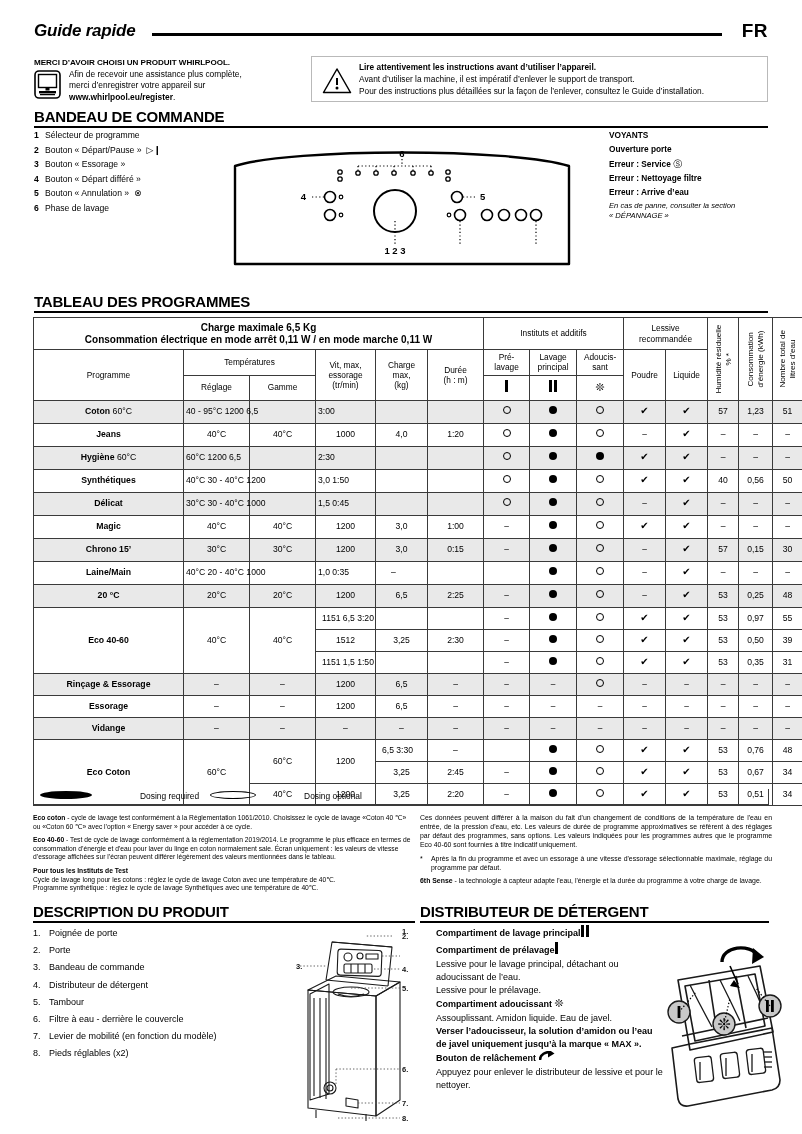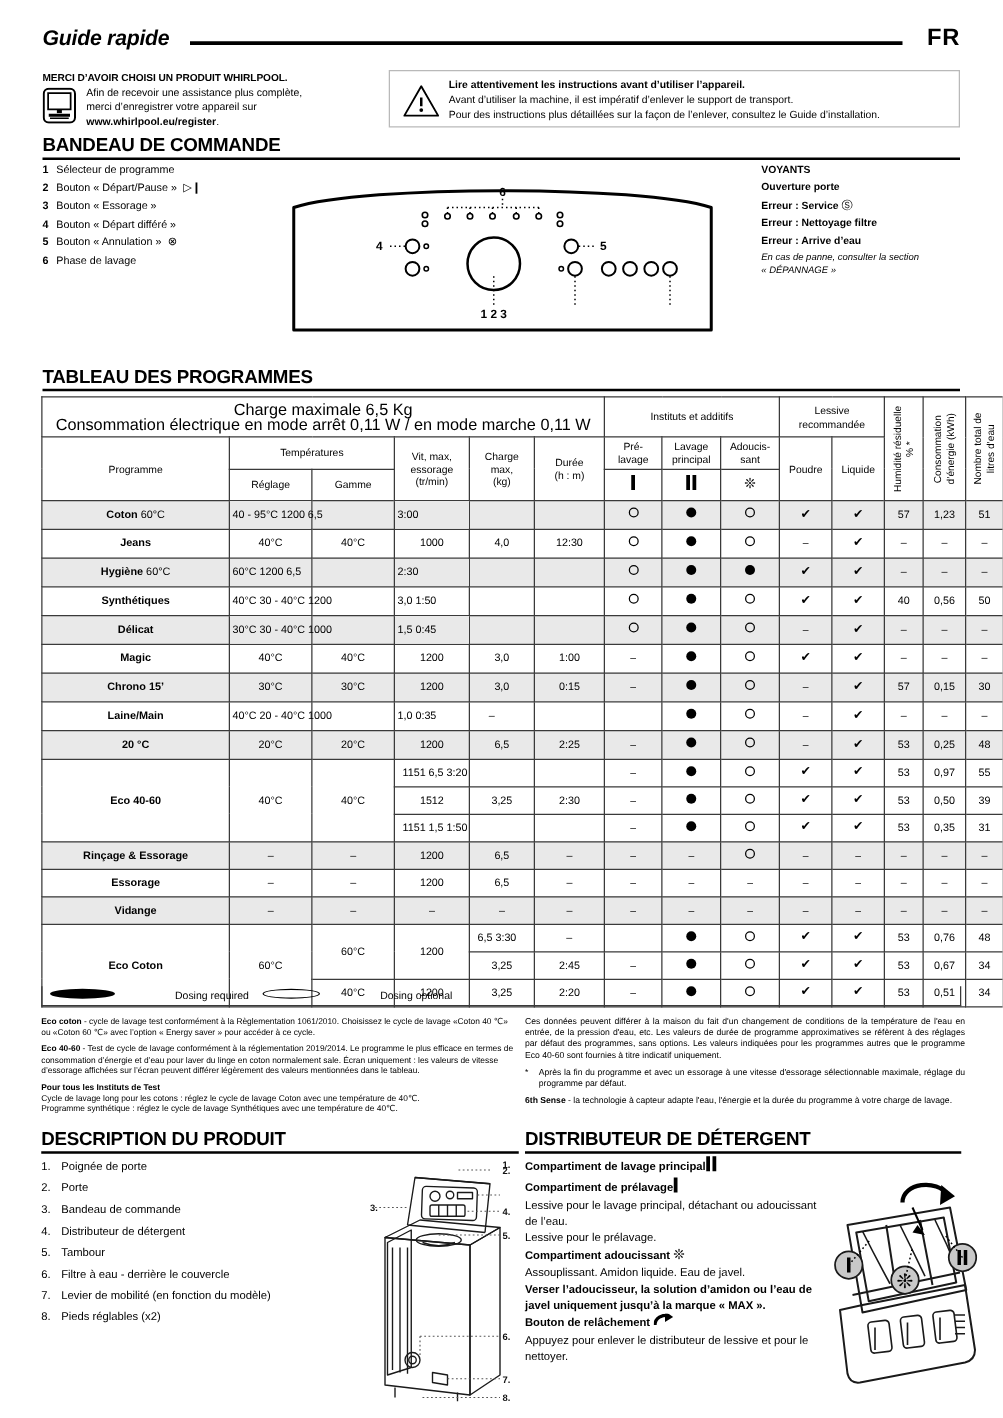--- a/index.html
+++ b/index.html
@@ -45,21 +45,21 @@
   
   .voy{position:absolute;left:609px;top:128px;width:175px;font-size:8.3px;line-height:14.3px;font-weight:bold;}
   .voy .it{white-space:nowrap;}
   .voy .note{font-weight:normal;font-style:italic;font-size:7.6px;line-height:9.6px;margin-top:2px;}
 
   
   .ptab{position:absolute;left:33px;top:317px;width:736px;
         border-collapse:collapse;table-layout:fixed;}
   .ptab td,.ptab th{border:.8px solid #3a3a3a;text-align:center;vertical-align:middle;
         font-size:8.3px;padding:0;line-height:10.5px;overflow:visible;white-space:nowrap;}
-  .ptab .tophead{font-size:13px;line-height:11.6px;padding:4px 2px;font-weight:normal;}
+  .ptab .tophead{font-size:10px;line-height:11.6px;padding:4px 2px;font-weight:bold;}
   .ptab .hcell{font-size:8.3px;line-height:10.2px;padding:2px 1px;font-weight:normal;}
   .ptab .vcell{font-size:8.1px;line-height:10px;font-weight:normal;
         writing-mode:vertical-rl;transform:rotate(180deg);
         white-space:normal;padding:3px 0;height:74px;}
   .ptab .pname{font-weight:bold;font-size:8.7px;}
   .ptab tr.shade td{background:#e9e9e9;}
   .ptab td.rowdata{font-size:8.6px;}
   .bar1,.bar2{display:inline-block;vertical-align:middle;}
   .bar1 i{display:inline-block;width:3px;height:12px;background:#000;}
   .bar2 i{display:inline-block;width:3px;height:12px;background:#000;margin-right:2px;}
@@ -84,21 +84,21 @@
 
   
   .pdesc{position:absolute;left:33px;top:925px;width:290px;font-size:9px;line-height:17.2px;}
   .pdesc .li{white-space:nowrap;}
   .pdesc .n{display:inline-block;width:16px;}
   .machine{position:absolute;left:296px;top:928px;width:118px;height:196px;}
 
   
   .ddes{position:absolute;left:420px;top:925px;width:245px;font-size:9px;line-height:12.6px;}
   .ddes .h{font-weight:bold;}
-  .ddes p{margin:0 0 1px 0;}
+  .ddes p{margin:0 0 1px 16px;}
   .drawer{position:absolute;left:660px;top:940px;width:122px;height:175px;}
 
   .ib{display:inline-block;vertical-align:-1px;}
 </style>
 </head>
 <body>
 
 <div class="page">
 
   <div class="hdr">
@@ -312,21 +312,21 @@
           <td class="rowdata">57</td>
           <td class="rowdata">1,23</td>
           <td class="rowdata">51</td>
         </tr>
         <tr class="">
           <td class="pname" style="height:22px">Jeans</td>
           <td class="rowdata">40°C</td>
           <td class="rowdata">40°C</td>
           <td class="rowdata">1000</td>
           <td class="rowdata">4,0</td>
-          <td class="rowdata">12:30</td>
+          <td class="rowdata">1:20</td>
           <td><span class="dotE"></span></td>
           <td><span class="dotF"></span></td>
           <td><span class="dotE"></span></td>
           <td><span>–</span></td>
           <td><span class="chk">✔</span></td>
           <td class="rowdata">–</td>
           <td class="rowdata">–</td>
           <td class="rowdata">–</td>
         </tr>
         <tr class="shade">

